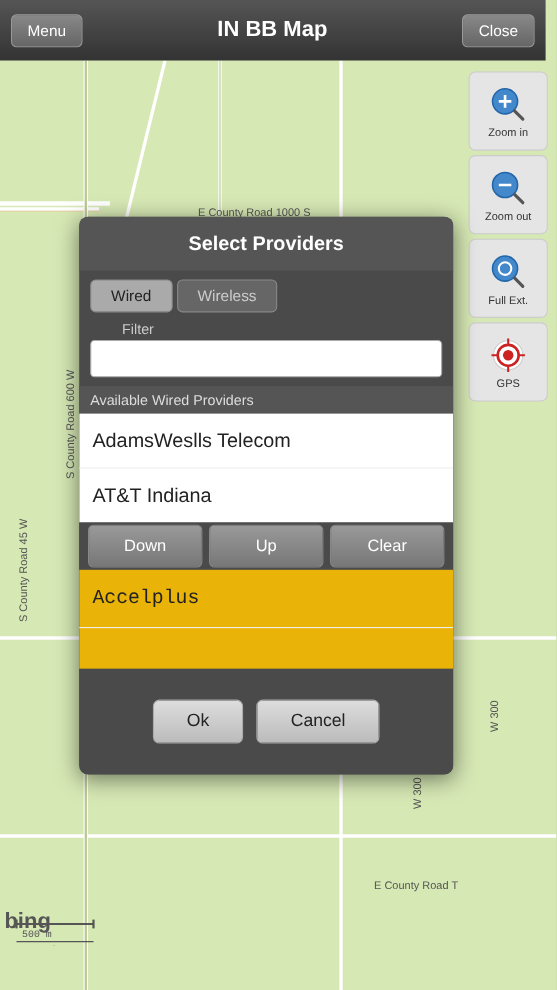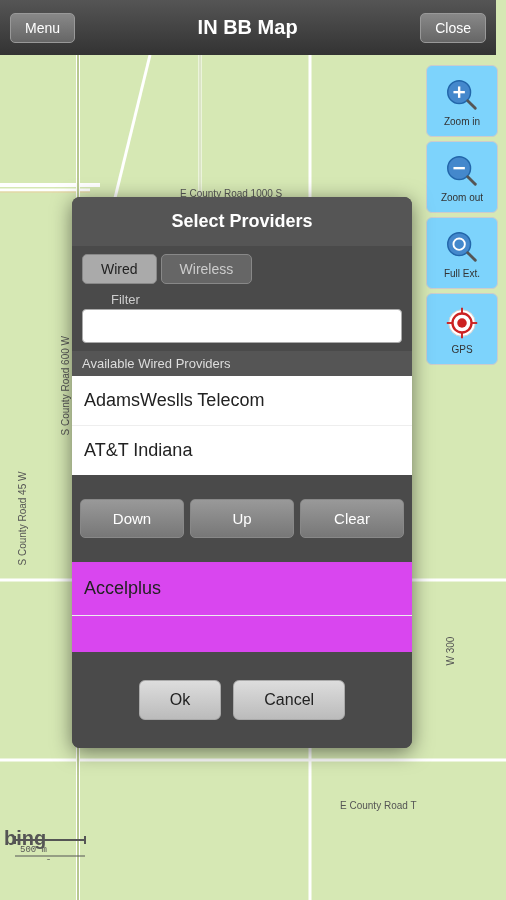--- a/index.html
+++ b/index.html
@@ -71,21 +71,21 @@
       right: 0;
       width: 80px;
       display: flex;
       flex-direction: column;
       gap: 4px;
       z-index: 100;
       padding-right: 4px;
     }
 
     .toolbar-item {
-      background: #7dd3fc;
+      background: #e5e5e5;
       border: 1px solid #ccc;
       border-radius: 6px;
       width: 72px;
       height: 72px;
       display: flex;
       flex-direction: column;
       align-items: center;
       justify-content: center;
       cursor: pointer;
       gap: 2px;
@@ -192,40 +192,41 @@
       border-bottom: 1px solid #eee;
       cursor: pointer;
     }
 
     .provider-item:last-child {
       border-bottom: none;
     }
 
     .action-row {
       display: flex;
-      padding: 24px 8px;
+      padding: 2px 8px;
       gap: 6px;
       background: #4a4a4a;
     }
 
     .action-btn {
       flex: 1;
       padding: 10px 0;
       border-radius: 5px;
       border: 1px solid #888;
       font-size: 15px;
       cursor: pointer;
       background: linear-gradient(to bottom, #999, #777);
       color: white;
       text-align: center;
     }
 
     .selected-list {
-      background: #d946ef;
+      background: #eab308;
       min-height: 90px;
+      font-family: Liberation Mono, monospace;
     }
 
     .selected-item {
       padding: 16px 12px;
       font-size: 18px;
       color: #222;
       border-bottom: 1px solid #eee;
     }
 
     .dialog-footer {

